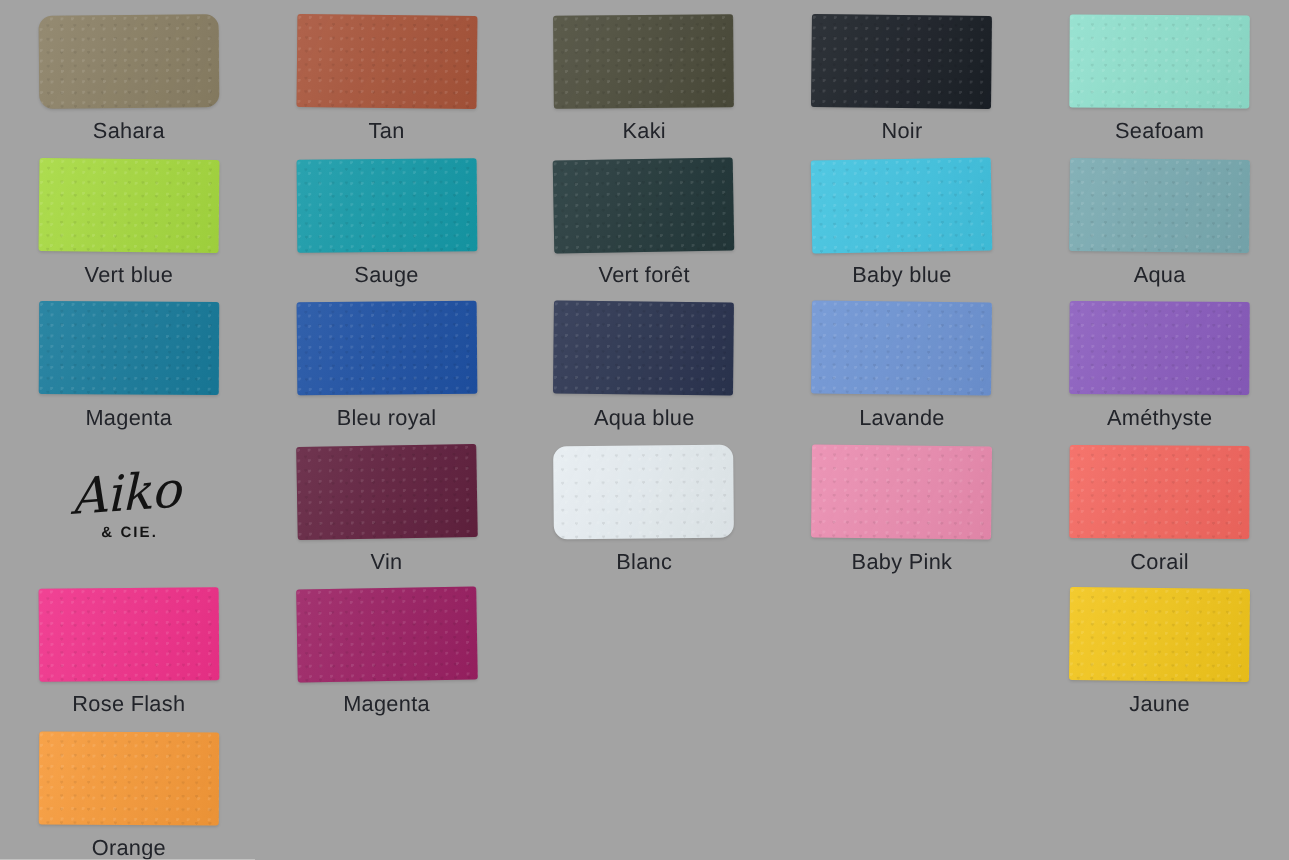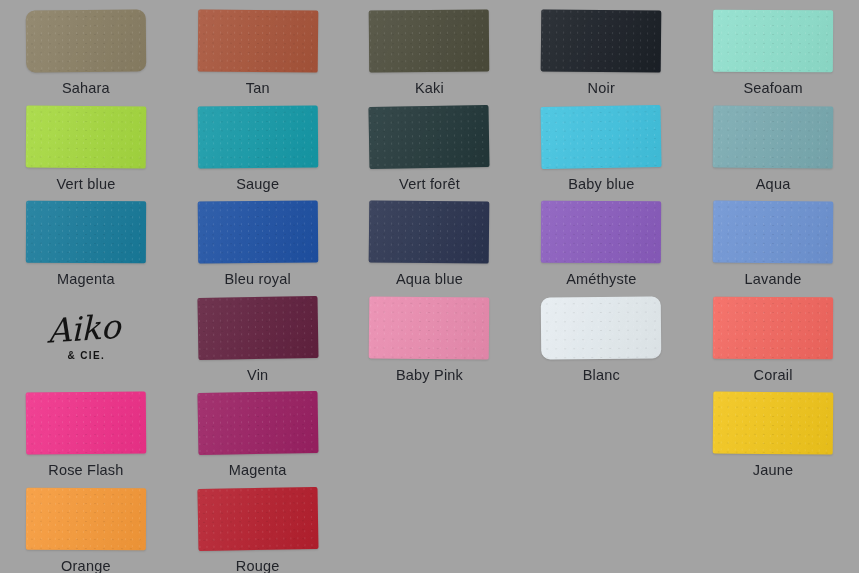--- a/index.html
+++ b/index.html
@@ -166,46 +166,46 @@
       </div>
       <div class="cell">
         <div class="swatch r-sharp tilt-a" style="background: rgb(30, 81, 164);"></div>
         <div class="label">Bleu royal</div>
       </div>
       <div class="cell">
         <div class="swatch r-sharp tilt-b" style="background: rgb(43, 52, 80);"></div>
         <div class="label">Aqua blue</div>
       </div>
       <div class="cell">
+        <div class="swatch r-sharp tilt-b" style="background: rgb(110, 148, 212);"></div>
+        <div class="label">Lavande</div>
+      </div>
+      <div class="cell">
         <div class="swatch r-sharp tilt-d" style="background: rgb(138, 92, 190);"></div>
         <div class="label">Améthyste</div>
-      </div>
-      <div class="cell">
-        <div class="swatch r-sharp tilt-b" style="background: rgb(110, 148, 212);"></div>
-        <div class="label">Lavande</div>
       </div>
       <div class="cell">
         <div class="brand">
           <div class="brand-word">Aiko</div>
           <div class="brand-sub">&amp; CIE.</div>
         </div>
       </div>
       <div class="cell">
         <div class="swatch r-sharp tilt-c" style="background: rgb(98, 33, 63);"></div>
         <div class="label">Vin</div>
       </div>
       <div class="cell">
+        <div class="swatch r-soft tilt-a" style="background: rgb(230, 237, 241);"></div>
+        <div class="label">Blanc</div>
+      </div>
+      <div class="cell">
         <div class="swatch r-sharp tilt-b" style="background: rgb(235, 140, 176);"></div>
         <div class="label">Baby Pink</div>
       </div>
       <div class="cell">
-        <div class="swatch r-soft tilt-a" style="background: rgb(230, 237, 241);"></div>
-        <div class="label">Blanc</div>
-      </div>
-      <div class="cell">
         <div class="swatch r-sharp tilt-d" style="background: rgb(244, 103, 95);"></div>
         <div class="label">Corail</div>
       </div>
       <div class="cell">
         <div class="swatch r-sharp tilt-a" style="background: rgb(240, 49, 138);"></div>
         <div class="label">Rose Flash</div>
       </div>
       <div class="cell">
         <div class="swatch r-sharp tilt-c" style="background: rgb(155, 32, 99);"></div>
         <div class="label">Magenta</div>
@@ -213,18 +213,14 @@
       <div class="cell empty"></div>
       <div class="cell empty"></div>
       <div class="cell">
         <div class="swatch r-sharp tilt-b" style="background: rgb(242, 198, 27);"></div>
         <div class="label">Jaune</div>
       </div>
       <div class="cell">
         <div class="swatch r-sharp tilt-d" style="background: rgb(247, 154, 57);"></div>
         <div class="label">Orange</div>
       </div>
-      <div class="cell">
-        <div class="swatch r-sharp tilt-c" style="background: rgb(182, 31, 46);"></div>
-        <div class="label">Rouge</div>
-      </div>
     </div>
 </div>
 
 </body></html>

